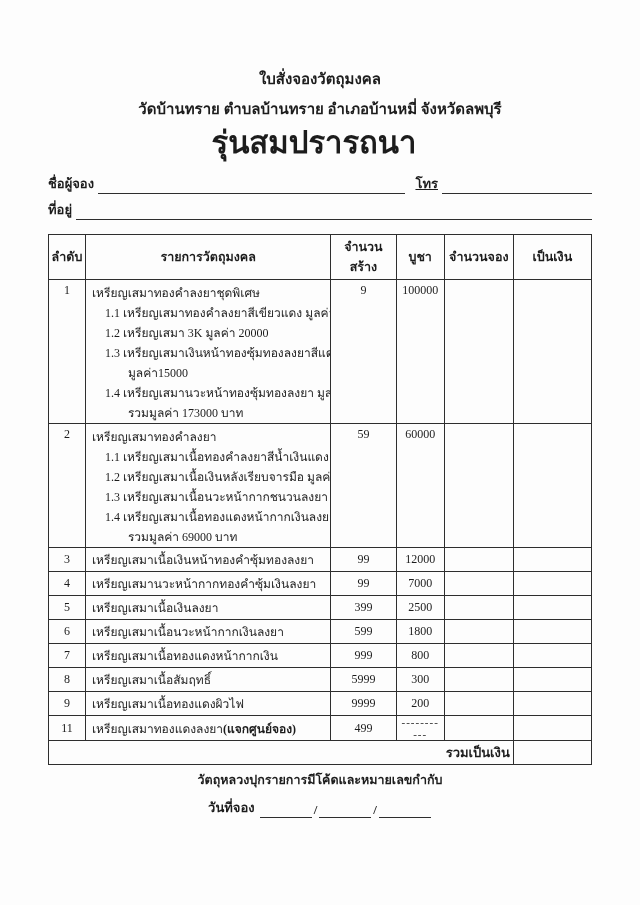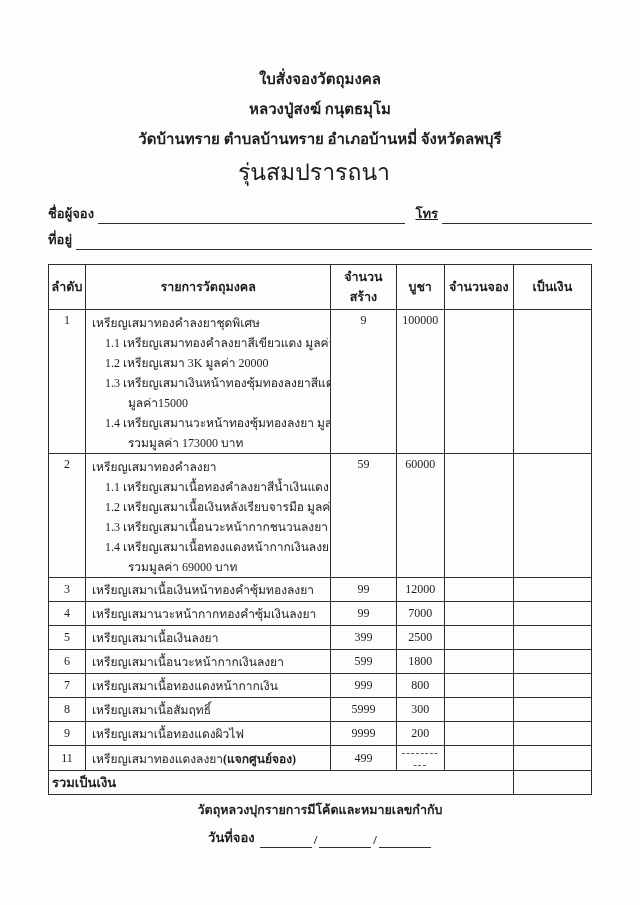--- a/index.html
+++ b/index.html
@@ -8,21 +8,21 @@
     background:#fdfdfd;
     font-family:"Liberation Serif","DejaVu Serif",serif;
     color:#1c1c1c;
     -webkit-font-smoothing:antialiased;
   }
   .page{width:640px;height:905px;overflow:hidden;background:#fdfdfd;}
 
   
   .titles{padding-top:68px;text-align:center;}
   .t-sm{font-size:15px;font-weight:bold;line-height:22px;margin:0 0 8px 0;}
-  .t-lg{font-size:23px;font-weight:normal;line-height:30px;margin:4px 12px 0 0;}
+  .t-lg{font-size:31px;font-weight:bold;line-height:30px;margin:4px 12px 0 0;}
 
   
   .formlines{margin:10px 48px 0 48px;font-size:13px;font-weight:bold;}
   .fl{display:flex;align-items:flex-end;height:26px;}
   .fl .lbl{white-space:nowrap;padding-right:4px;}
   .fl .ln{flex:1;border-bottom:1.5px solid #2e2e2e;height:16px;}
   .fl .ln.short{flex:0 0 150px;}
   .fl .lbl.mid{padding-left:10px;text-decoration:underline;}
 
   
@@ -32,38 +32,37 @@
   th{height:30px;font-size:12.5px;font-weight:bold;text-align:center;padding:2px 1px;}
   td{font-size:12px;}
   td.num{text-align:center;}
   tr.multi td{vertical-align:top;padding-top:3px;}
   tr.single td{height:23px;vertical-align:middle;}
   .item .line{line-height:20px;white-space:nowrap;}
   .item .ind1{padding-left:13px;}
   .item .ind2{padding-left:36px;}
   .item{padding-left:6px;}
   td.dash{letter-spacing:1px;font-size:11px;}
-  tr.total td{height:23px;font-weight:bold;text-align:left;font-size:13px;}
+  tr.total td{height:23px;font-weight:bold;text-align:right;font-size:13px;}
   .b{font-weight:bold;}
 
   
   .footnote{margin-top:5px;text-align:center;font-size:12.5px;font-weight:bold;}
   .dateline{margin-top:7px;display:flex;justify-content:center;align-items:flex-end;font-size:13px;font-weight:bold;}
   .dateline .seg{width:52px;border-bottom:1.5px solid #2e2e2e;height:15px;margin:0 1px;}
   .dateline .sl{padding:0 1px;}
   .dateline .lbl{padding-right:4px;}
 </style>
 </head>
 <body>
 
 <div class="page">
 
   <div class="titles">
     <div class="t-sm">ใบสั่งจองวัตถุมงคล</div>
-    <div class="t-sm">หลวงปู่สงฆ์ กนุตธมุโม</div>
     <div class="t-sm">วัดบ้านทราย ตำบลบ้านทราย อำเภอบ้านหมี่ จังหวัดลพบุรี</div>
     <div class="t-lg">รุ่นสมปรารถนา</div>
   </div>
 
   <div class="formlines">
     <div class="fl">
       <span class="lbl">ชื่อผู้จอง</span>
       <span class="ln"></span>
       <span class="lbl mid">โทร</span>
       <span class="ln short"></span>

